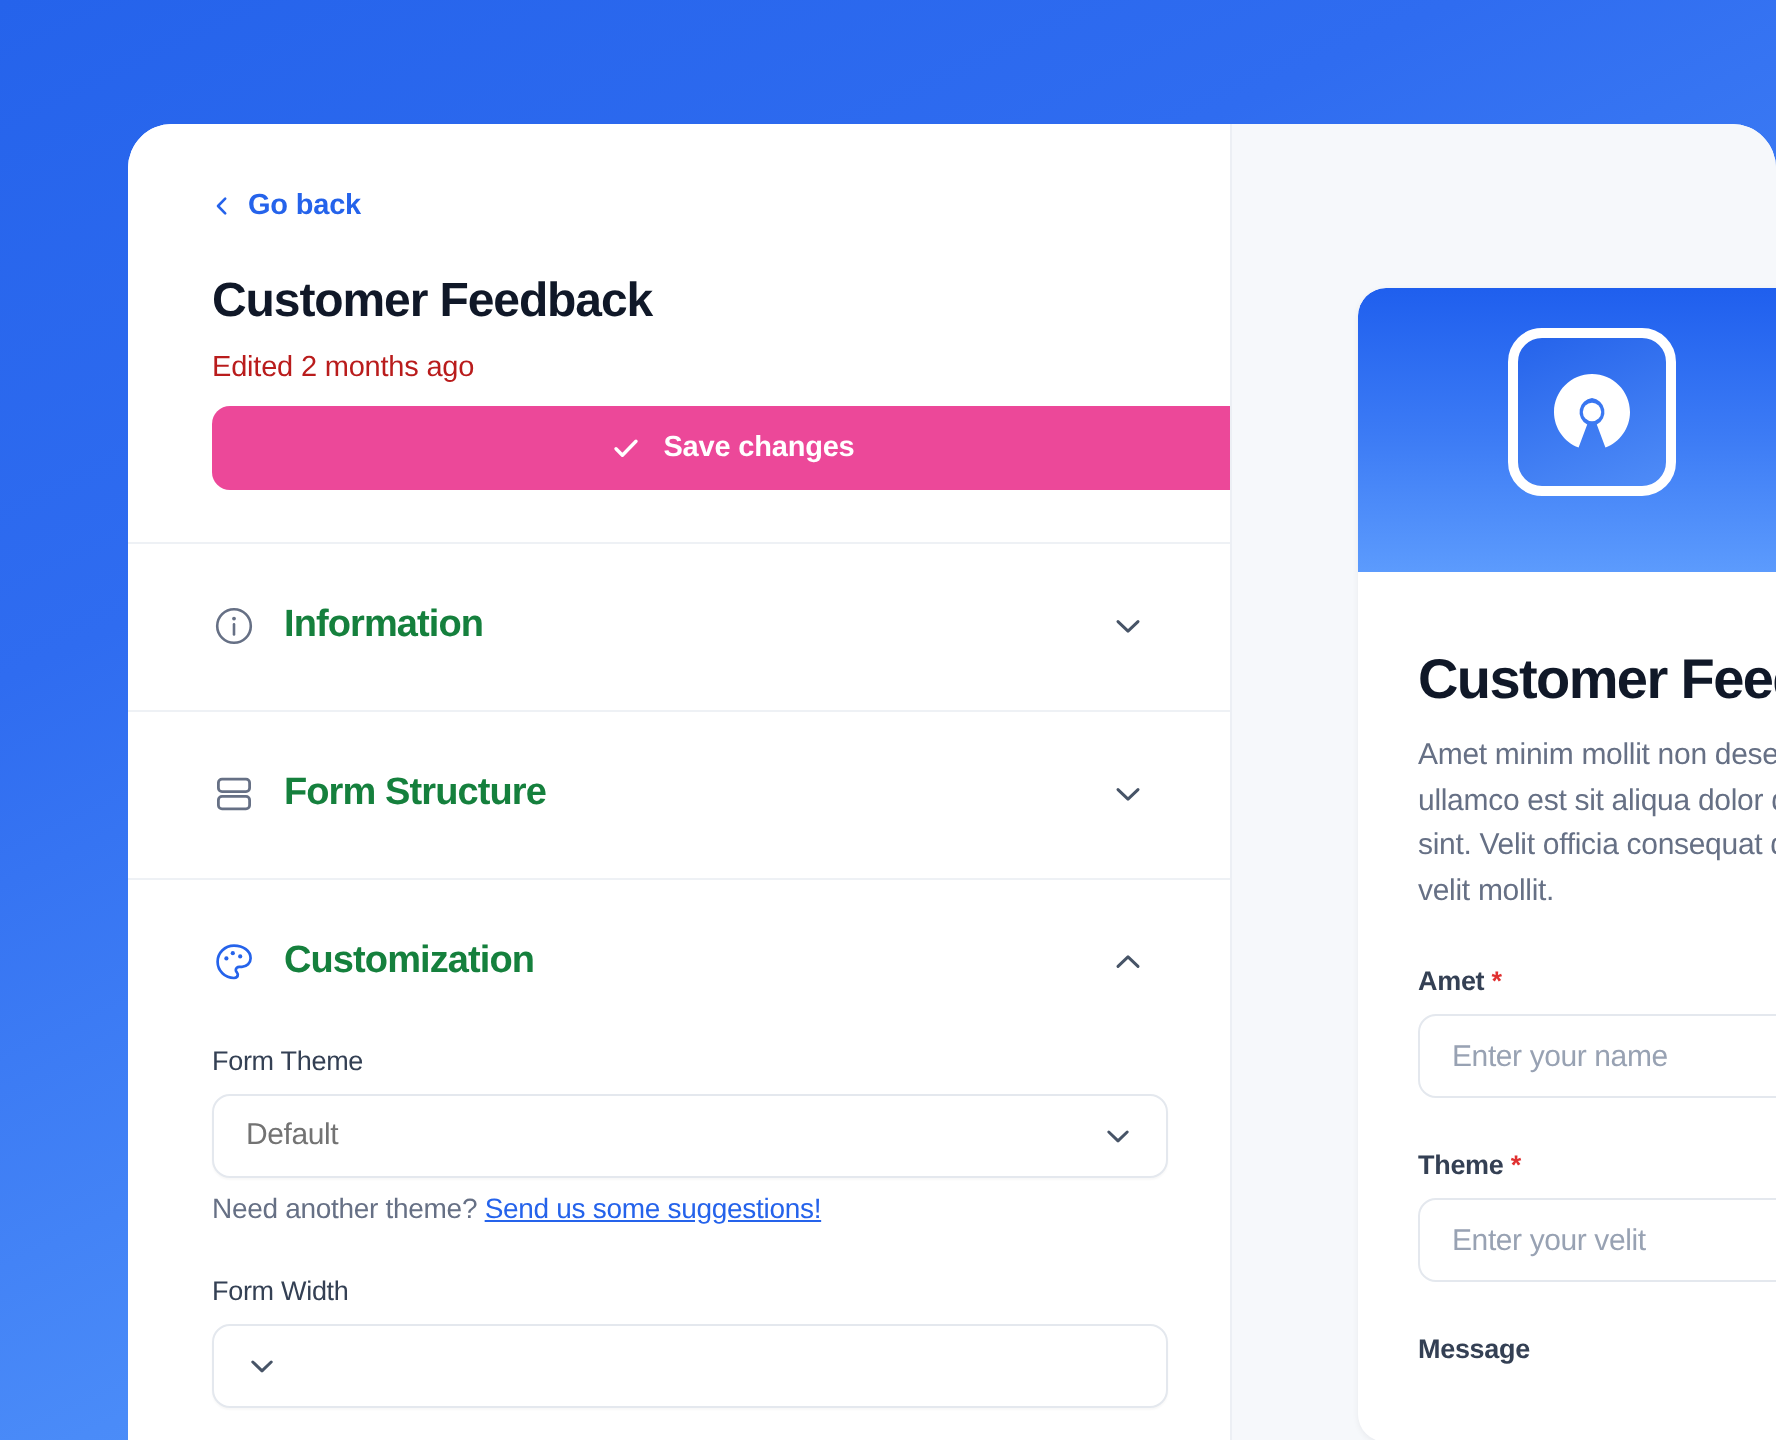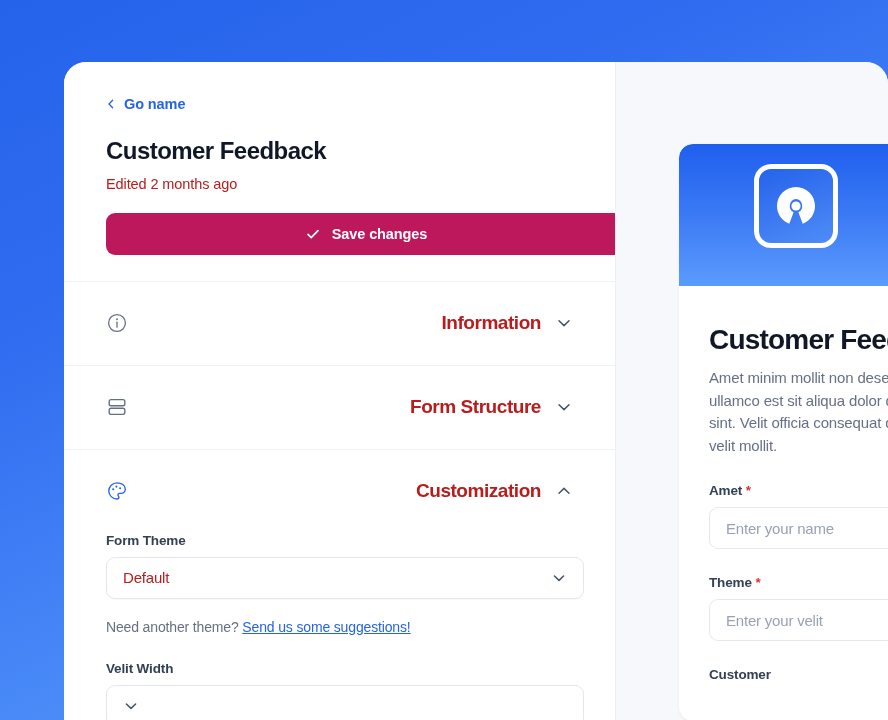--- a/index.html
+++ b/index.html
@@ -47,70 +47,70 @@
     margin-top: 24px;
     font-size: 24px; font-weight: 700; letter-spacing: -0.55px;
     color: #101828; line-height: 1.15;
   }
   .page-sub {
     margin-top: 11px;
     font-size: 14.5px; color: #b91c1c; letter-spacing: -0.1px;
   }
 
   .save-btn {
-    margin-top: 21px;
+    margin-top: 11px;
     width: 520px; height: 42px;
-    background: #be185d;
+    background: #ec4899;
     border: none; border-radius: 9px;
     color: #fff; font-size: 14.5px; font-weight: 700;
     letter-spacing: -0.1px;
     display: flex; align-items: center; justify-content: center; gap: 11px;
     cursor: pointer;
     font-family: "Liberation Sans", sans-serif;
   }
   .save-btn svg { display: block; }
 
   
   .section { border-top: 1px solid #eef1f5; }
   .section-head {
     height: 83px;
     padding: 0 42px;
     display: flex; align-items: center; gap: 14px;
     cursor: pointer;
   }
   .section-icon { width: 22px; height: 22px; flex: 0 0 22px; display: block; }
   .section-title {
     font-size: 19px; font-weight: 700; letter-spacing: -0.45px;
-    color: #b91c1c; flex: 1; text-align: right;
+    color: #15803d; flex: 1;
   }
   .section-caret { width: 18px; height: 18px; flex: 0 0 18px; display: block; }
 
   .section-body { padding: 0 42px 40px 42px; }
 
   .field-label {
-    font-size: 13.5px; font-weight: 700; letter-spacing: -0.15px;
+    font-size: 13.5px; font-weight: 400; letter-spacing: -0.15px;
     color: #344054; margin-bottom: 9px; display: block;
   }
   .select-box {
     width: 478px; height: 42px;
     border: 1px solid #e4e8ee;
     border-radius: 9px;
     background: #fff;
     display: flex; align-items: center;
     padding: 0 16px;
     cursor: pointer;
     box-shadow: 0 1px 1px rgba(16,24,40,0.03);
   }
   .select-value {
-    flex: 1; font-size: 15px; color: #b91c1c; letter-spacing: -0.2px;
+    flex: 1; font-size: 15px; color: #737373; letter-spacing: -0.2px;
   }
   .select-caret { width: 16px; height: 16px; flex: 0 0 16px; display: block; }
 
   .helper {
-    margin-top: 20px;
+    margin-top: 7px;
     font-size: 14px; color: #667085; letter-spacing: -0.15px;
   }
   .helper a {
     color: #2563eb; text-decoration: underline; cursor: pointer;
   }
   .field-gap { height: 26px; }
 
   
   #preview-pane {
     flex: 1;
@@ -178,21 +178,21 @@
   <div id="sidebar">
 
     <div class="sidebar-head">
 
       <div class="go-back">
         <span class="chev">
           <svg class="chev" viewBox="0 0 10 10" fill="none" xmlns="http://www.w3.org/2000/svg">
             <path d="M6.6 1.3 L3 5 L6.6 8.7" stroke="#2563eb" stroke-width="1.3" stroke-linecap="round" stroke-linejoin="round"></path>
           </svg>
         </span>
-        <span>Go name</span>
+        <span>Go back</span>
       </div>
 
       <h1 class="page-title">Customer Feedback</h1>
       <div class="page-sub">Edited 2 months ago</div>
 
       <button class="save-btn">
         <span>
           <svg width="16" height="16" viewBox="0 0 16 16" fill="none" xmlns="http://www.w3.org/2000/svg">
             <path d="M3 8.4 L6.2 11.6 L13 4.6" stroke="#ffffff" stroke-width="1.7" stroke-linecap="round" stroke-linejoin="round"></path>
           </svg>
@@ -267,21 +267,21 @@
             </svg>
           </span>
         </div>
         <div class="helper">
           <span>Need another theme?</span>
           <a>Send us some suggestions!</a>
         </div>
 
         <div class="field-gap"></div>
 
-        <label class="field-label">Velit Width</label>
+        <label class="field-label">Form Width</label>
         <div class="select-box">
           <span class="select-caret">
             <svg width="16" height="16" viewBox="0 0 16 16" fill="none" xmlns="http://www.w3.org/2000/svg">
               <path d="M3.4 6 L8 10.4 L12.6 6" stroke="#475467" stroke-width="1.5" stroke-linecap="round" stroke-linejoin="round"></path>
             </svg>
           </span>
         </div>
       </div>
     </div>
   </div>
@@ -310,21 +310,21 @@
             <span>Theme</span>
             <span class="pv-req">*</span>
           </label>
           <div class="pv-input">
             <span>Enter your velit</span>
           </div>
         </div>
 
         <div class="pv-field">
           <label class="pv-label">
-            <span>Customer</span>
+            <span>Message</span>
           </label>
         </div>
       </div>
     </div>
 
     <div id="preview-logo">
       <svg width="48" height="48" viewBox="0 0 48 48" fill="none" xmlns="http://www.w3.org/2000/svg">
         <path d="M24 5C13.5 5 5 13.5 5 24c0 8.1 5.1 15.1 12.3 17.8l4.3-11.6A7 7 0 0 1 24 17a7 7 0 0 1 2.4 13.2l4.3 11.6C37.9 39.1 43 32.1 43 24 43 13.5 34.5 5 24 5z" fill="#ffffff"></path>
         <circle cx="24" cy="24" r="4.6" fill="#ffffff"></circle>
       </svg>

